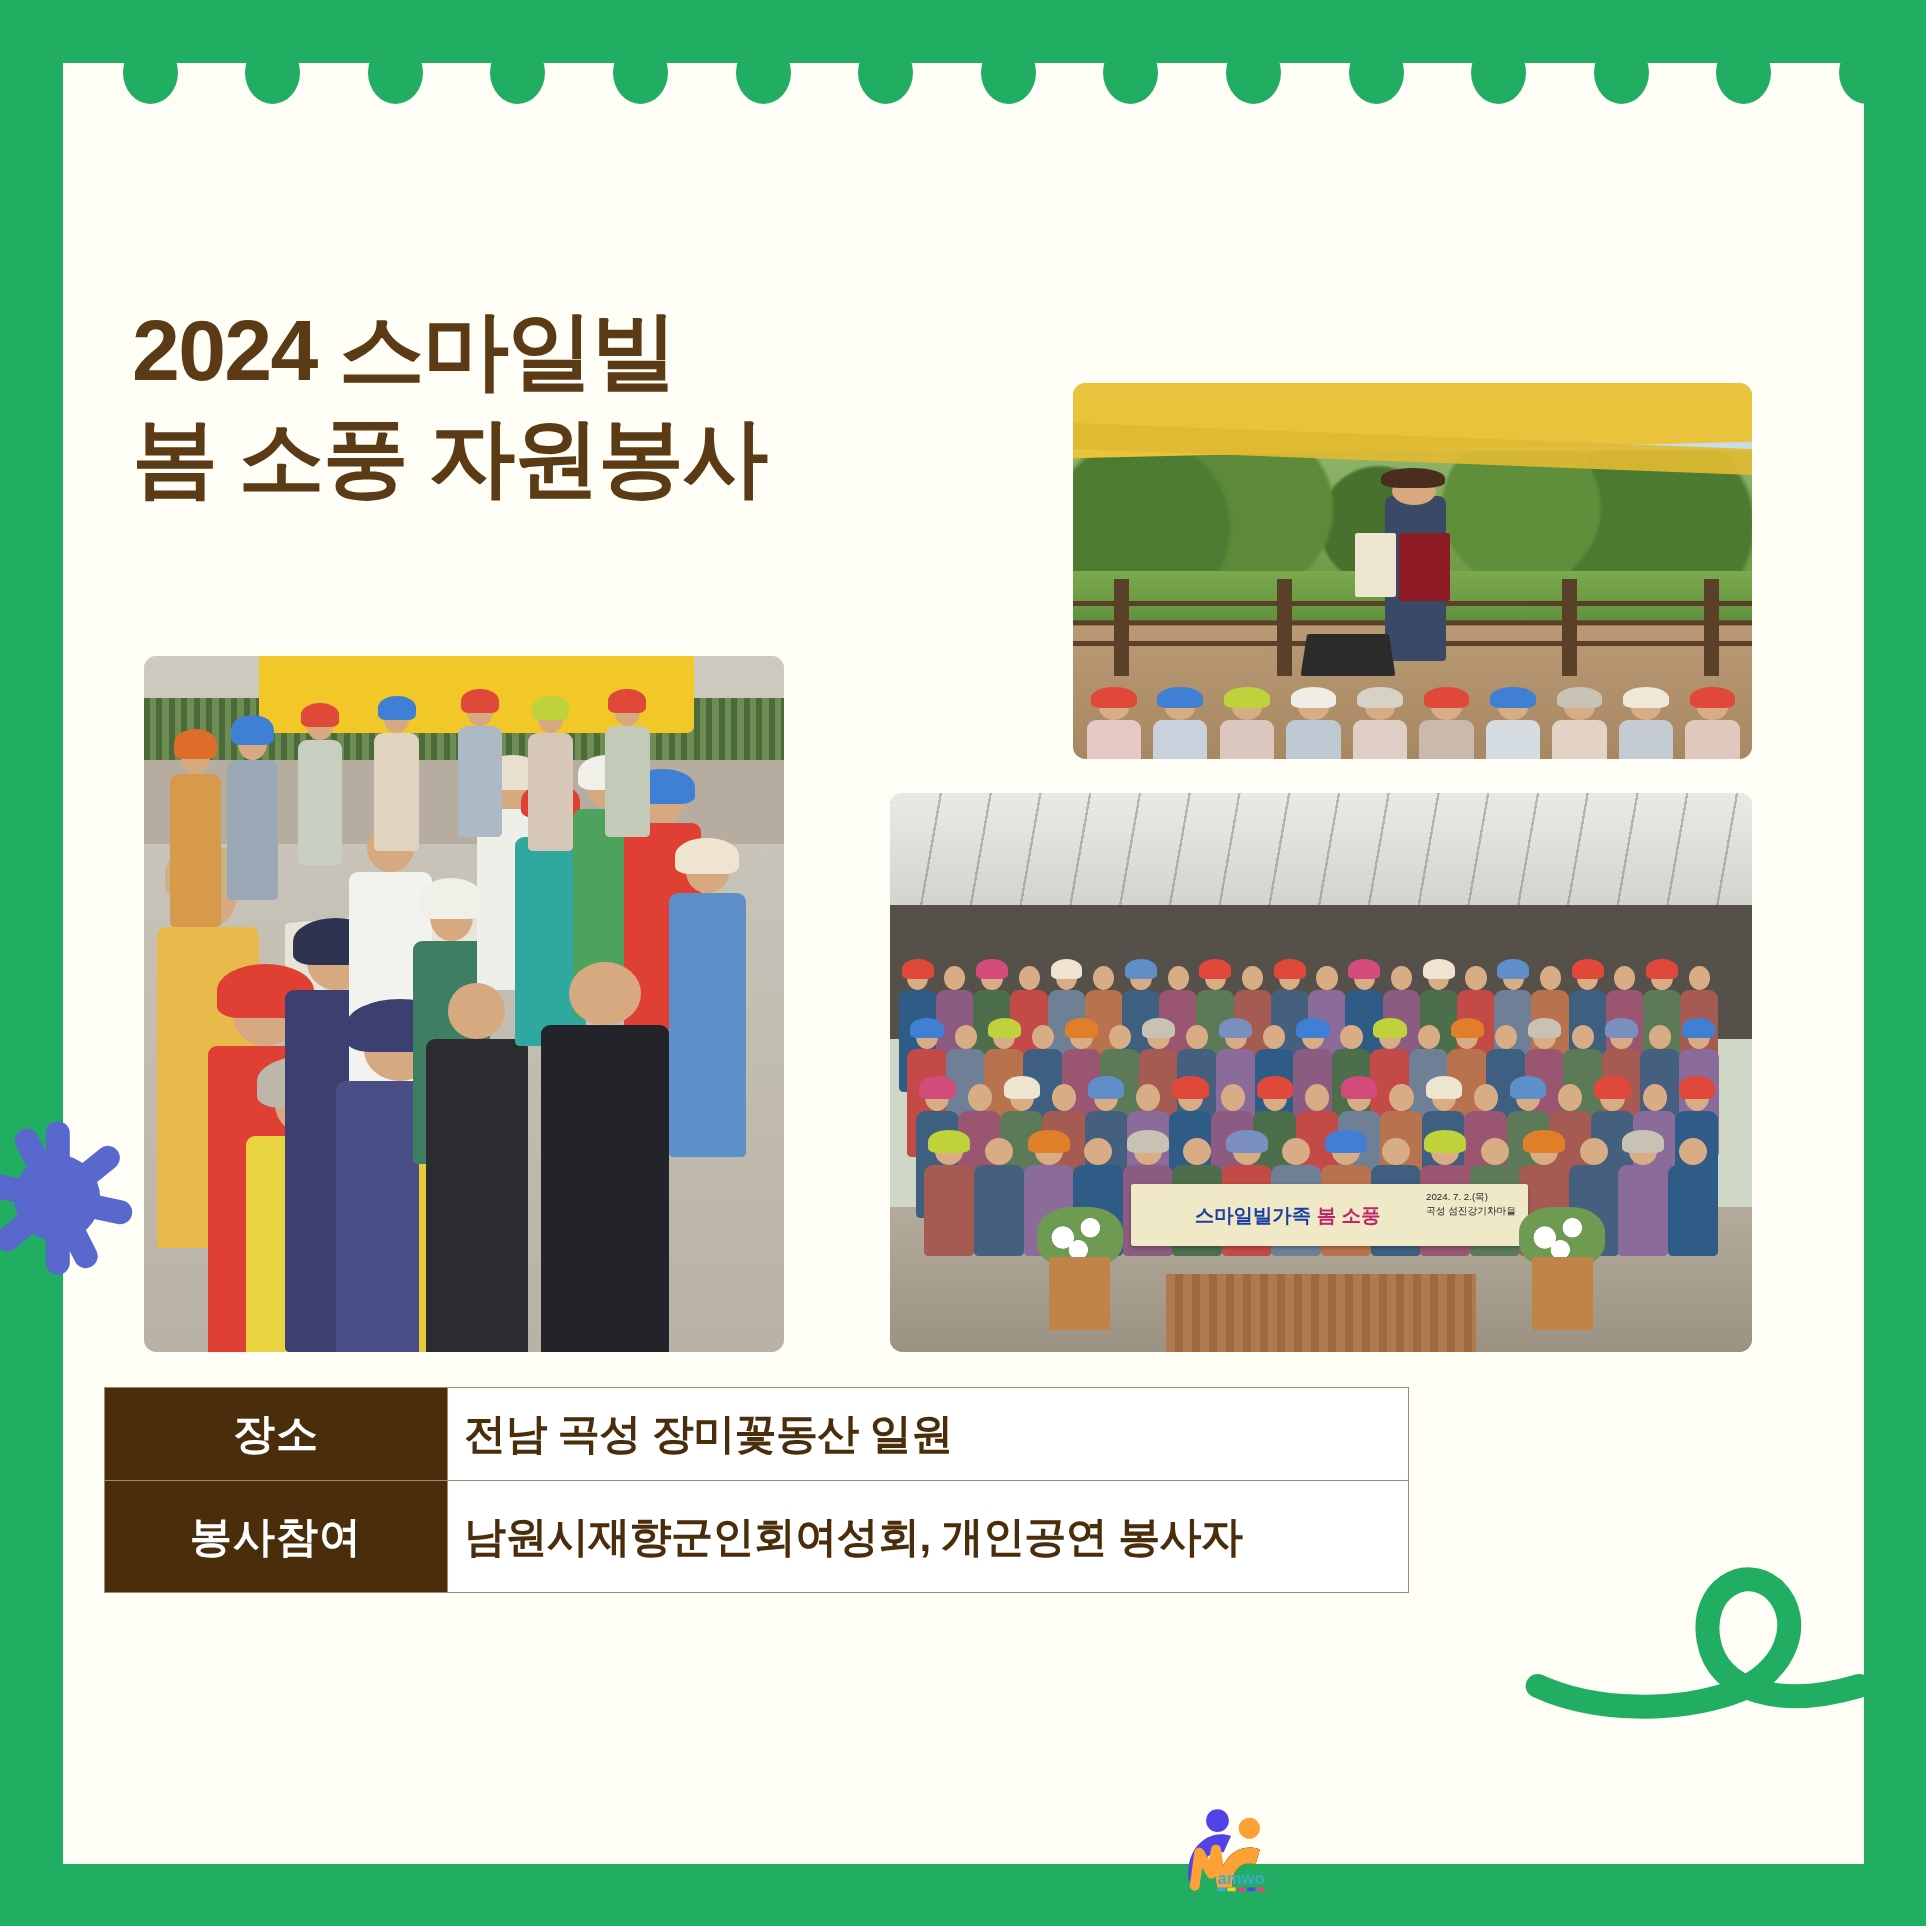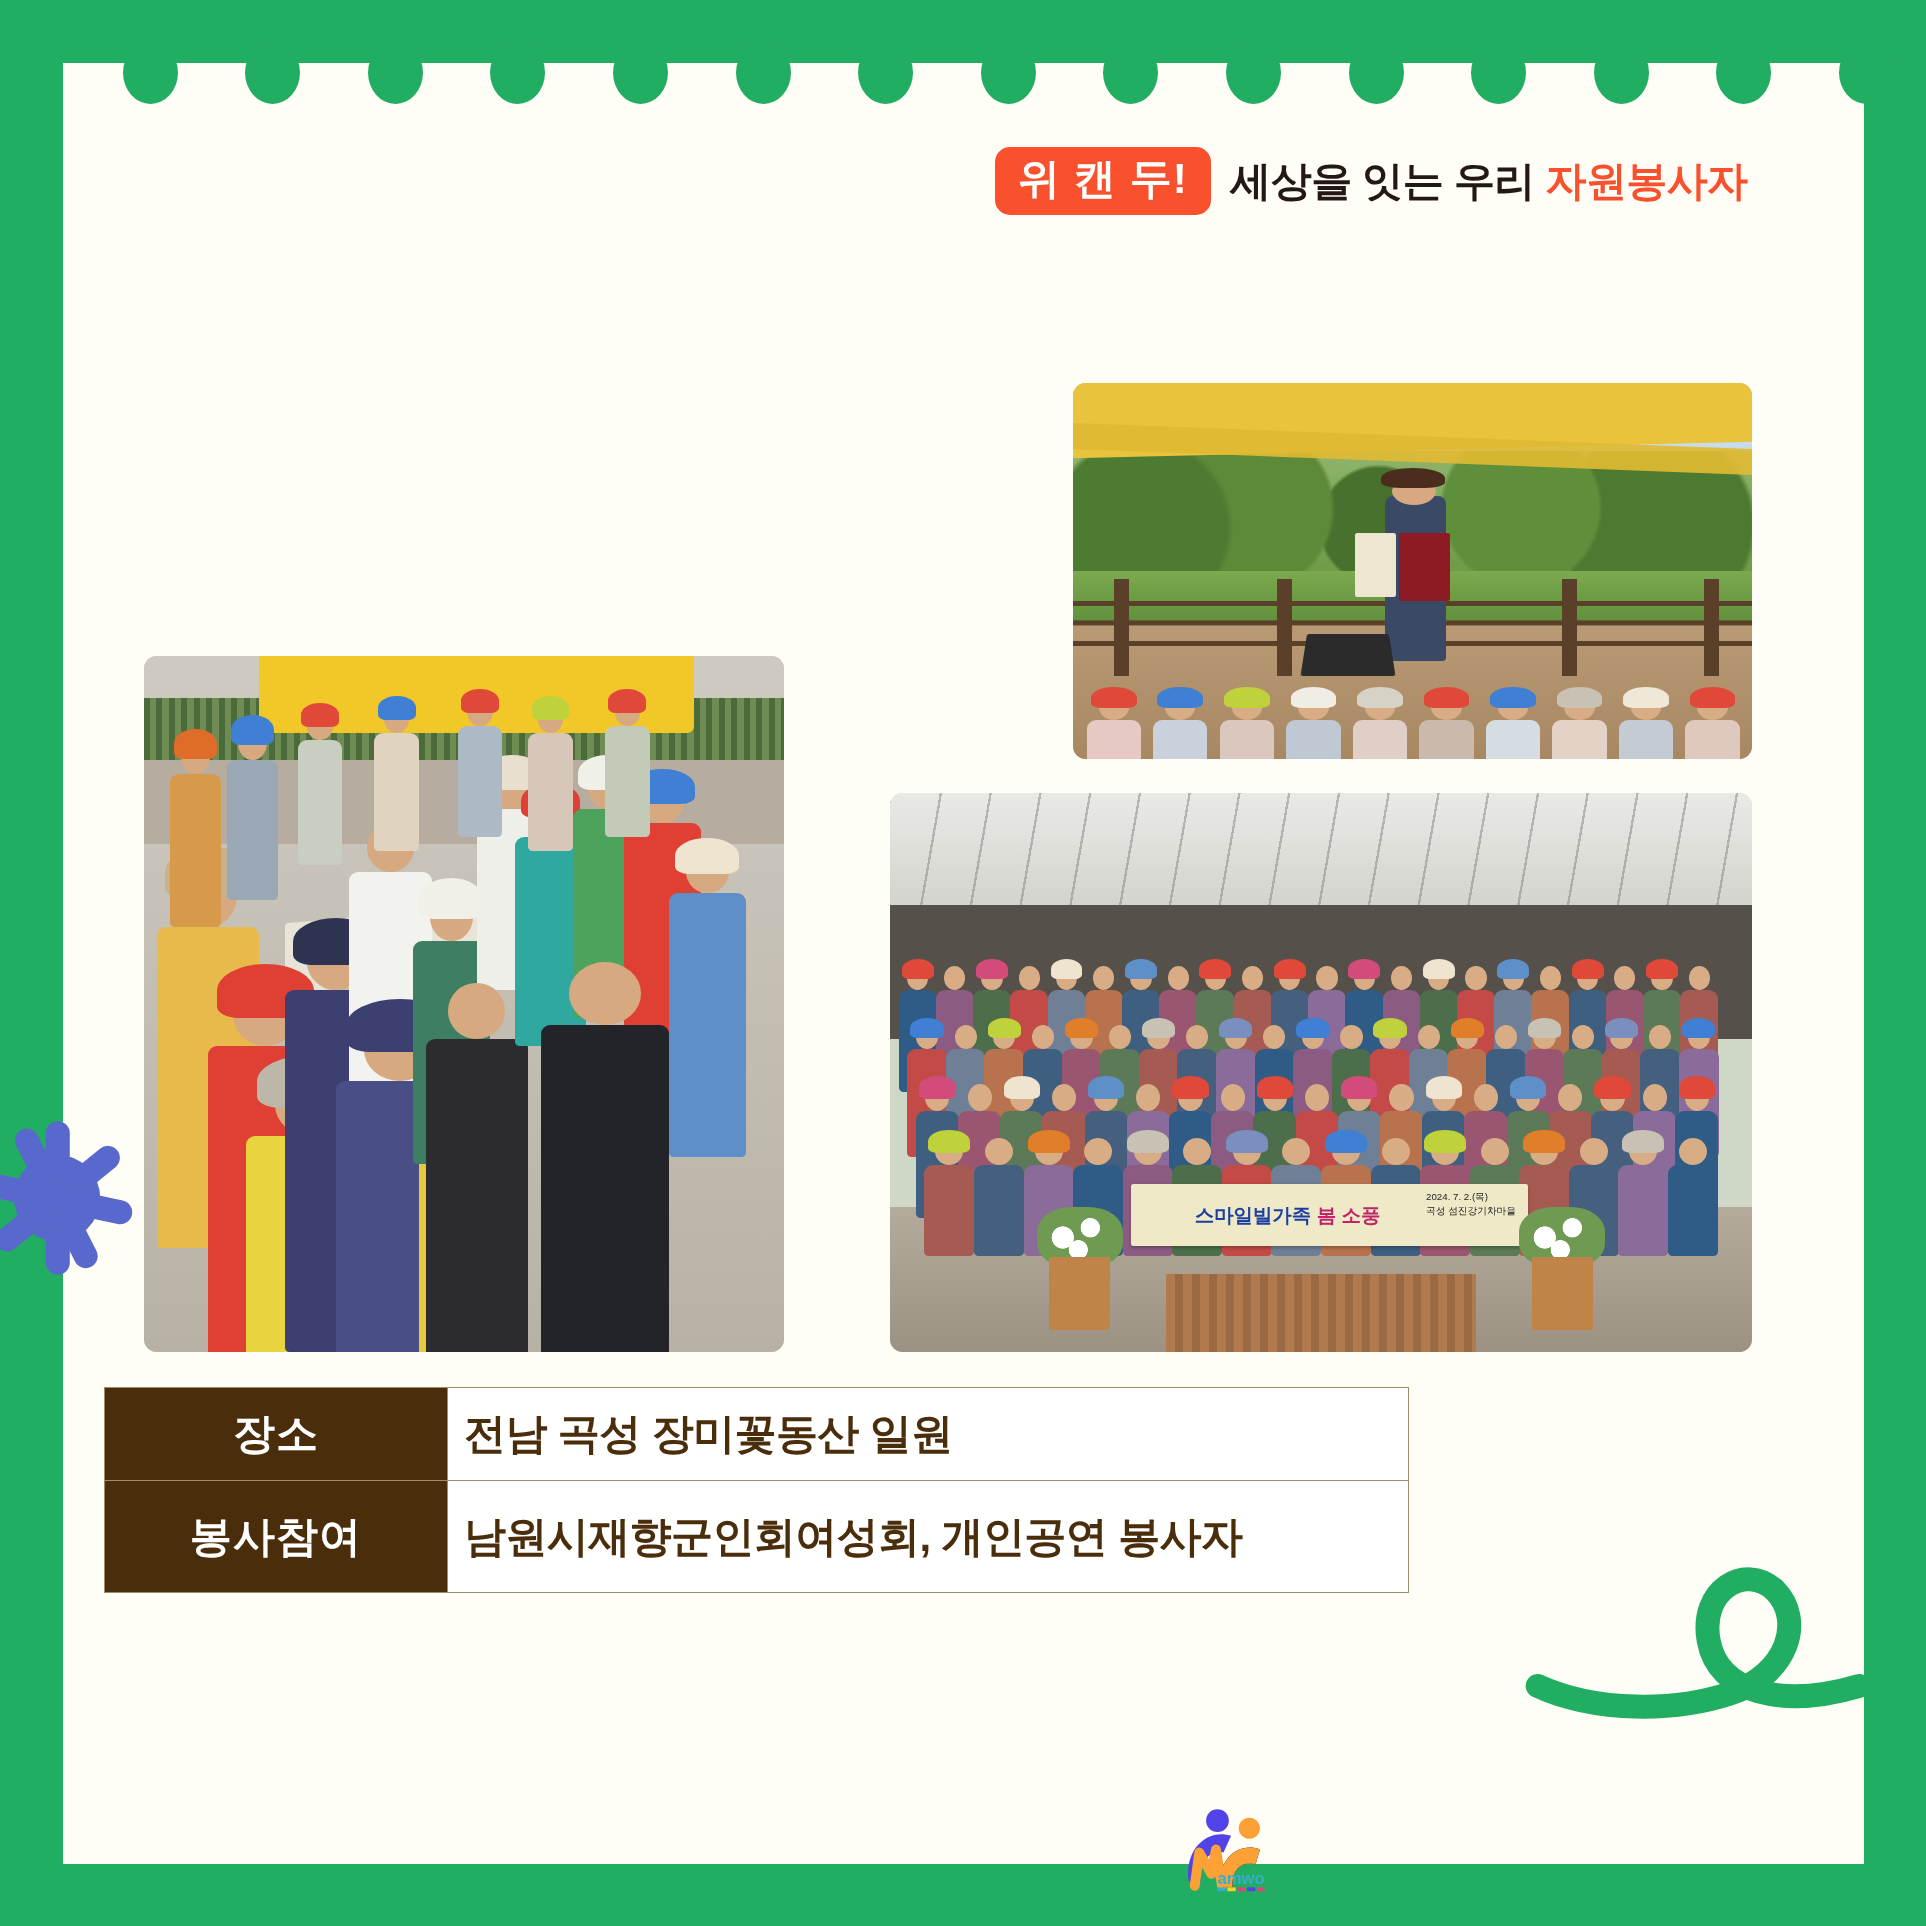--- a/index.html
+++ b/index.html
@@ -301,28 +301,23 @@
       <div class="dot-unit" style="left: 1716px;">
         <div class="dot-stem"></div>
         <div class="dot-ball"></div>
       </div>
       <div class="dot-unit" style="left: 1839px;">
         <div class="dot-stem"></div>
         <div class="dot-ball"></div>
       </div>
     </div>
 
-  <div class="tagline">
-    <div class="badge">위 캔 두!</div>
-    <div class="tagline-text">
-      <span>세상을 잇는 우리</span>
-      <span class="tagline-accent">자원봉사자</span>
-    </div>
-  </div>
-
+
+  <div class="main-title">2024 스마일빌
+봄 소풍 자원봉사</div>
 
   <div class="photo photo-accordion">
     <div class="ph-canvas">
       <div class="acc-sky"></div>
       <div class="acc-trees"></div>
       <div class="acc-grass"></div>
       <div class="acc-deck"></div>
       <div class="acc-canopy"></div>
       <div class="acc-canopy2"></div>
       <div class="acc-rail"></div>

